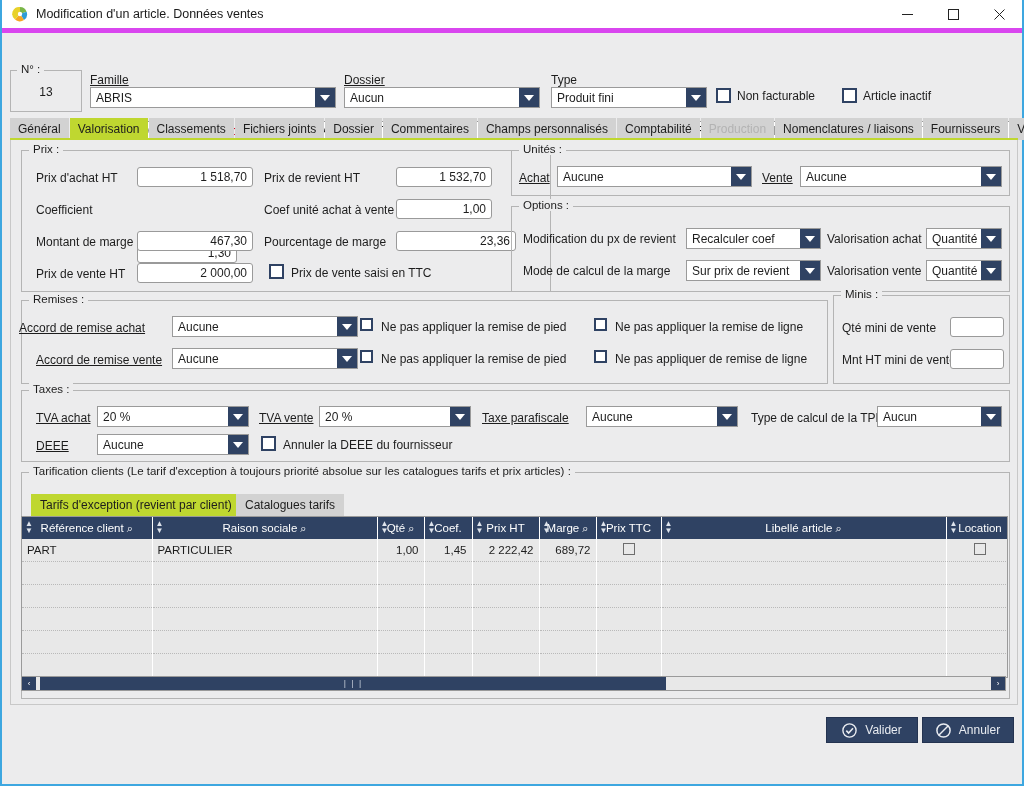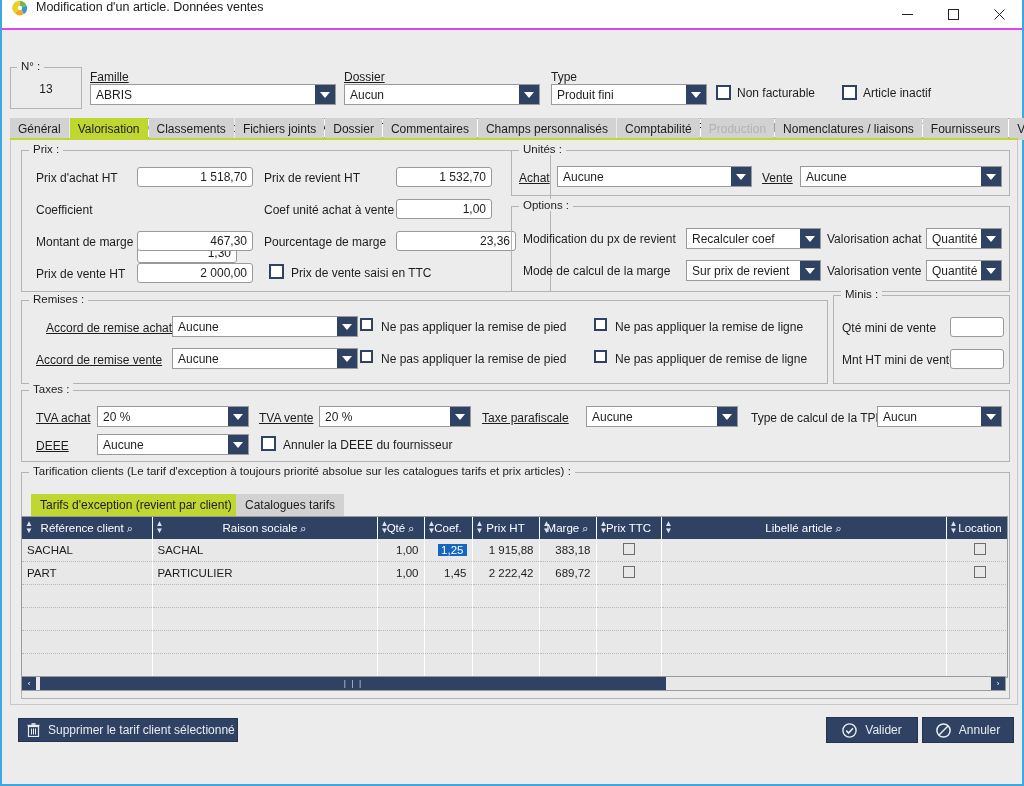--- a/index.html
+++ b/index.html
@@ -12,22 +12,22 @@
   }
   .window{
     position:absolute;left:0;top:0;width:1024px;height:786px;
     background:#ececed;
     border-left:2px solid #3da7e0;border-right:2px solid #3da7e0;
     border-bottom:2px solid #3da7e0;
     box-sizing:border-box;
   }
   
   .titlebar{
-    height:28px;background:#ffffff;display:flex;
-    border-bottom:2px solid #d946ef;
+    height:28px;background:#ffffff;display:flex;align-items:center;
+    border-bottom:5px solid #d946ef;
     position:relative;
   }
   .title-icon{width:16px;height:16px;margin-left:10px;margin-right:8px;position:relative;}
   .title-text{font-size:12.5px;color:#1b1b1b;}
   .win-btns{position:absolute;right:0;top:0;height:28px;display:flex;}
   .win-btn{width:46px;height:28px;display:flex;align-items:center;justify-content:center;
            font-size:13px;color:#222;}
 
   
   .header{position:relative;height:86px;background:#ececed;}
@@ -289,21 +289,21 @@
     </div>
     <span class="lbl" style="position:absolute;left:816px;top:124px;">Valorisation vente</span>
     <div class="combo" style="left:915px;top:120px;width:76px;">
       <span class="cv">Quantité</span>
       <span class="carr"></span>
     </div>
 
     <div class="fieldset" style="left:10px;top:160px;width:805px;height:82px;">
       <span class="legend">Remises :</span>
     </div>
-    <span class="lbl-link" style="position:absolute;left:35px;top:181px;">Accord de remise achat</span>
+    <span class="lbl-link" style="position:absolute;left:8px;top:181px;">Accord de remise achat</span>
     <div class="combo" style="left:161px;top:176px;width:186px;">
       <span class="cv">Aucune</span>
       <span class="carr"></span>
     </div>
     <div class="cbx sm" style="left:349px;top:178px;"></div>
     <span class="lbl" style="position:absolute;left:370px;top:180px;">Ne pas appliquer la remise de pied</span>
     <div class="cbx sm" style="left:583px;top:178px;"></div>
     <span class="lbl" style="position:absolute;left:604px;top:180px;">Ne pas appliquer la remise de ligne</span>
 
     <span class="lbl-link" style="position:absolute;left:25px;top:213px;">Accord de remise vente</span>
@@ -387,31 +387,20 @@
               <th><span class="sorticon">▲<br>▼</span><span>Coef.</span></th>
               <th><span class="sorticon">▲<br>▼</span><span>Prix HT</span></th>
               <th><span class="sorticon">▲<br>▼</span><span>Marge</span><span class="mag">⌕</span></th>
               <th><span class="sorticon">▲<br>▼</span><span>Prix TTC</span></th>
               <th><span class="sorticon">▲<br>▼</span><span>Libellé article</span><span class="mag">⌕</span></th>
               <th><span class="sorticon">▲<br>▼</span><span>Location</span></th>
             </tr>
           </thead>
         <tbody id="gridbody">
             <tr>
-              <td>SACHAL</td>
-              <td>SACHAL</td>
-              <td class="r">1,00</td>
-              <td class="r"><span class="cellsel">1,25</span></td>
-              <td class="r">1 915,88</td>
-              <td class="r">383,18</td>
-              <td class="c"><span class="cellcb"></span></td>
-              <td></td>
-              <td class="c"><span class="cellcb"></span></td>
-            </tr>
-            <tr>
               <td>PART</td>
               <td>PARTICULIER</td>
               <td class="r">1,00</td>
               <td class="r">1,45</td>
               <td class="r">2 222,42</td>
               <td class="r">689,72</td>
               <td class="c"><span class="cellcb"></span></td>
               <td></td>
               <td class="c"><span class="cellcb"></span></td>
             </tr>
@@ -474,33 +463,20 @@
       </table>
     </div>
 
     <div class="hscroll" style="left:10px;top:536px;width:985px;">
       <div class="hs-btn">‹</div>
       <div class="hs-thumb" style="width:626px;margin-left:4px;">❘❘❘</div>
       <div class="hs-btn" style="position:absolute;right:0;">›</div>
     </div>
   </div>
 
-  <div class="btn" style="left:16px;top:718px;width:220px;height:24px;justify-content:flex-start;padding-left:8px;">
-    <span class="bicon">
-      <svg width="13" height="14" viewBox="0 0 13 14">
-        <rect x="1.5" y="3.5" width="10" height="10" fill="none" stroke="#e9ecf1" stroke-width="1.2"></rect>
-        <line x1="0.5" y1="2.5" x2="12.5" y2="2.5" stroke="#e9ecf1" stroke-width="1.4"></line>
-        <line x1="4.5" y1="1" x2="8.5" y2="1" stroke="#e9ecf1" stroke-width="1.6"></line>
-        <line x1="4.5" y1="5.5" x2="4.5" y2="11.5" stroke="#e9ecf1" stroke-width="1"></line>
-        <line x1="6.5" y1="5.5" x2="6.5" y2="11.5" stroke="#e9ecf1" stroke-width="1"></line>
-        <line x1="8.5" y1="5.5" x2="8.5" y2="11.5" stroke="#e9ecf1" stroke-width="1"></line>
-      </svg>
-    </span>
-    <span>Supprimer le tarif client sélectionné</span>
-  </div>
 
   <div class="btn" style="left:824px;top:717px;width:92px;height:26px;">
     <span class="bicon">
       <svg width="15" height="15" viewBox="0 0 15 15">
         <circle cx="7.5" cy="7.5" r="6.6" fill="none" stroke="#e9ecf1" stroke-width="1.4"></circle>
         <polyline points="4.3,7.6 6.6,10 11,5.2" fill="none" stroke="#e9ecf1" stroke-width="1.6"></polyline>
       </svg>
     </span>
     <span>Valider</span>
   </div>

